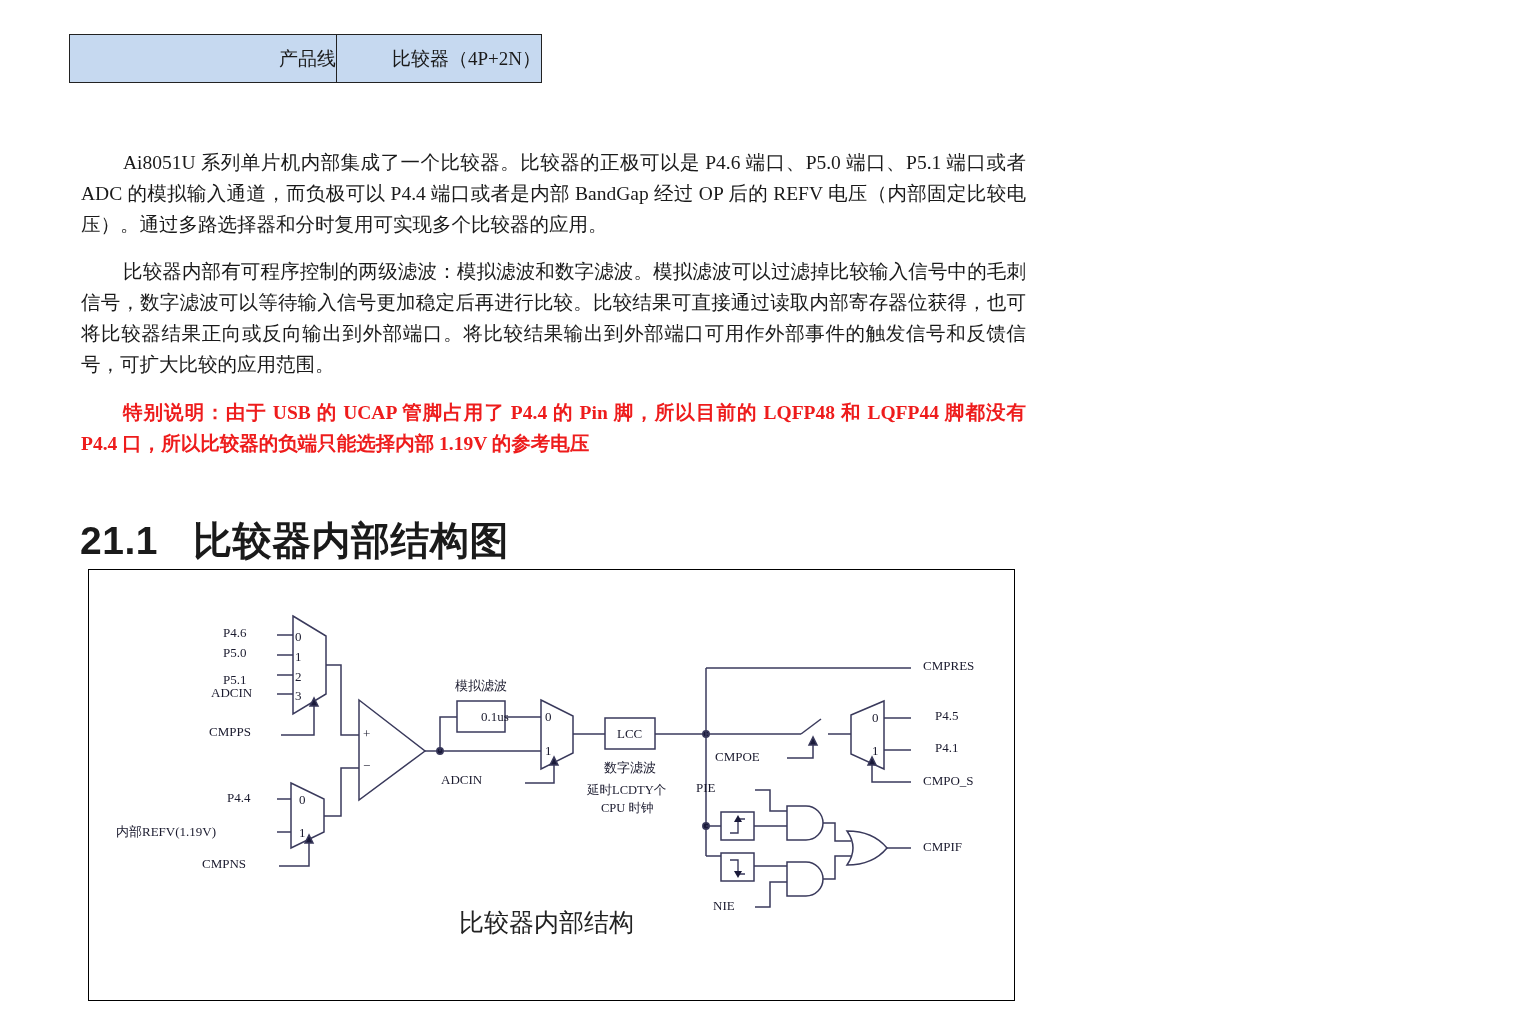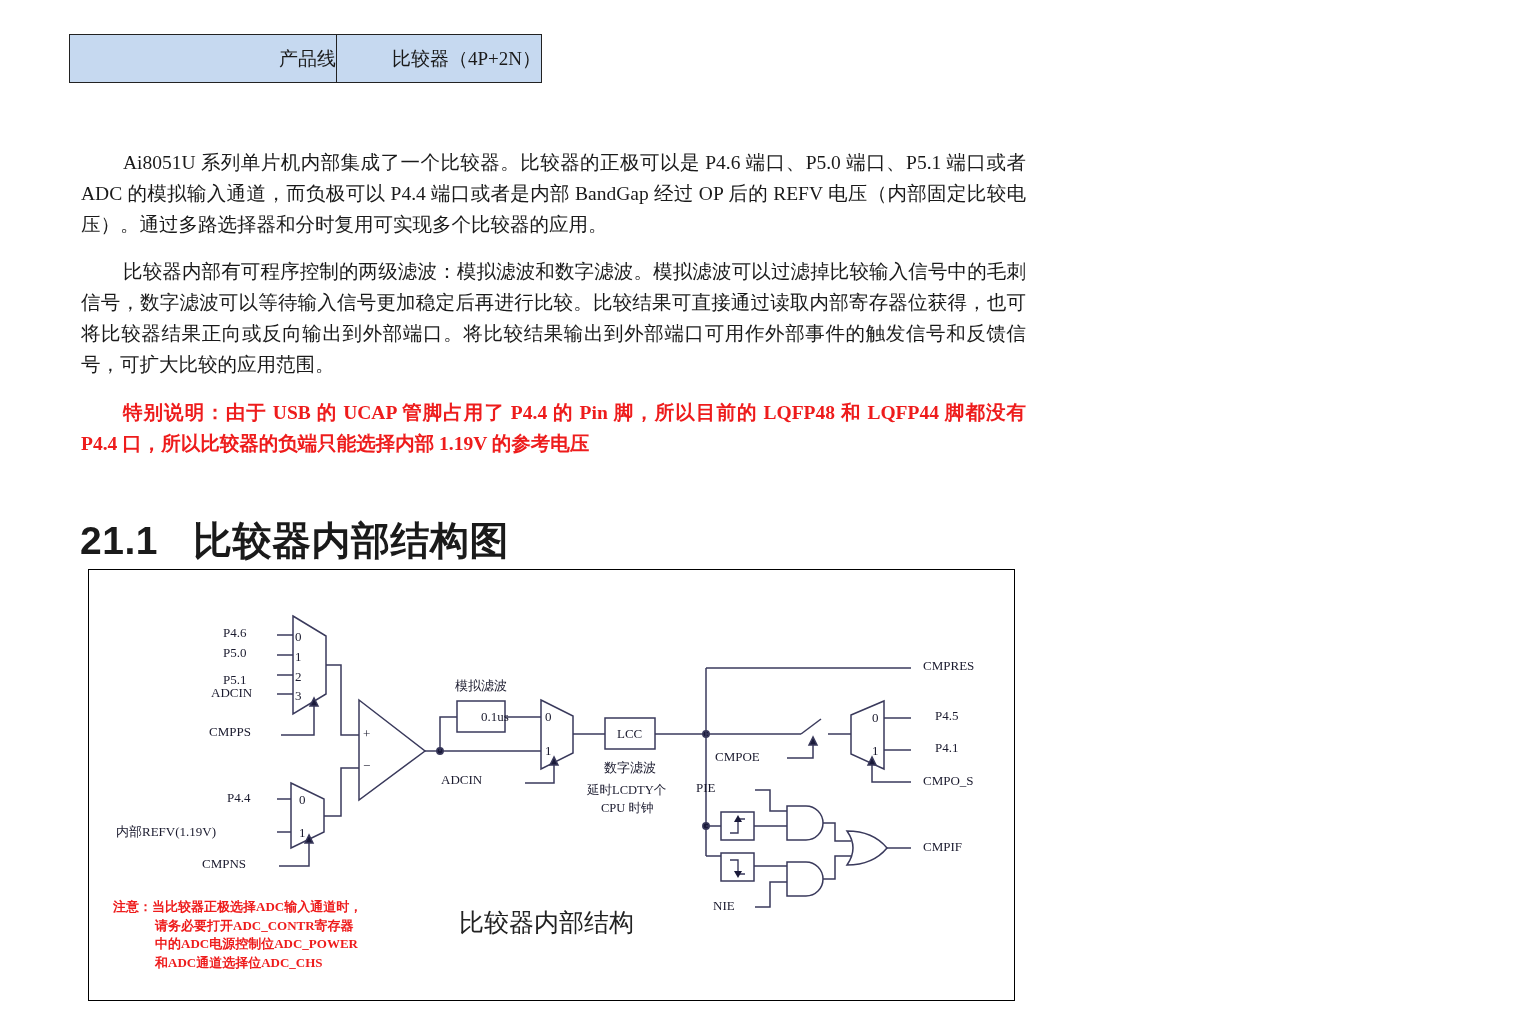--- a/index.html
+++ b/index.html
@@ -156,21 +156,15 @@
   <span class="lbl sm" style="left:783px;top:140px">0</span>
   <span class="lbl sm" style="left:783px;top:173px">1</span>
   <span class="lbl" style="left:846px;top:138px">P4.5</span>
   <span class="lbl" style="left:846px;top:170px">P4.1</span>
   <span class="lbl" style="left:834px;top:203px">CMPO_S</span>
 
   <span class="lbl" style="left:607px;top:210px">PIE</span>
   <span class="lbl" style="left:624px;top:328px">NIE</span>
   <span class="lbl" style="left:834px;top:269px">CMPIF</span>
 
-  <div class="note">
-    <span>注意：当比较器正极选择ADC输入通道时，</span>
-    <span class="ind">请务必要打开ADC_CONTR寄存器</span>
-    <span class="ind">中的ADC电源控制位ADC_POWER</span>
-    <span class="ind">和ADC通道选择位ADC_CHS</span>
-  </div>
 
   <div class="caption">比较器内部结构</div>
 </div>
 
 </body></html>

